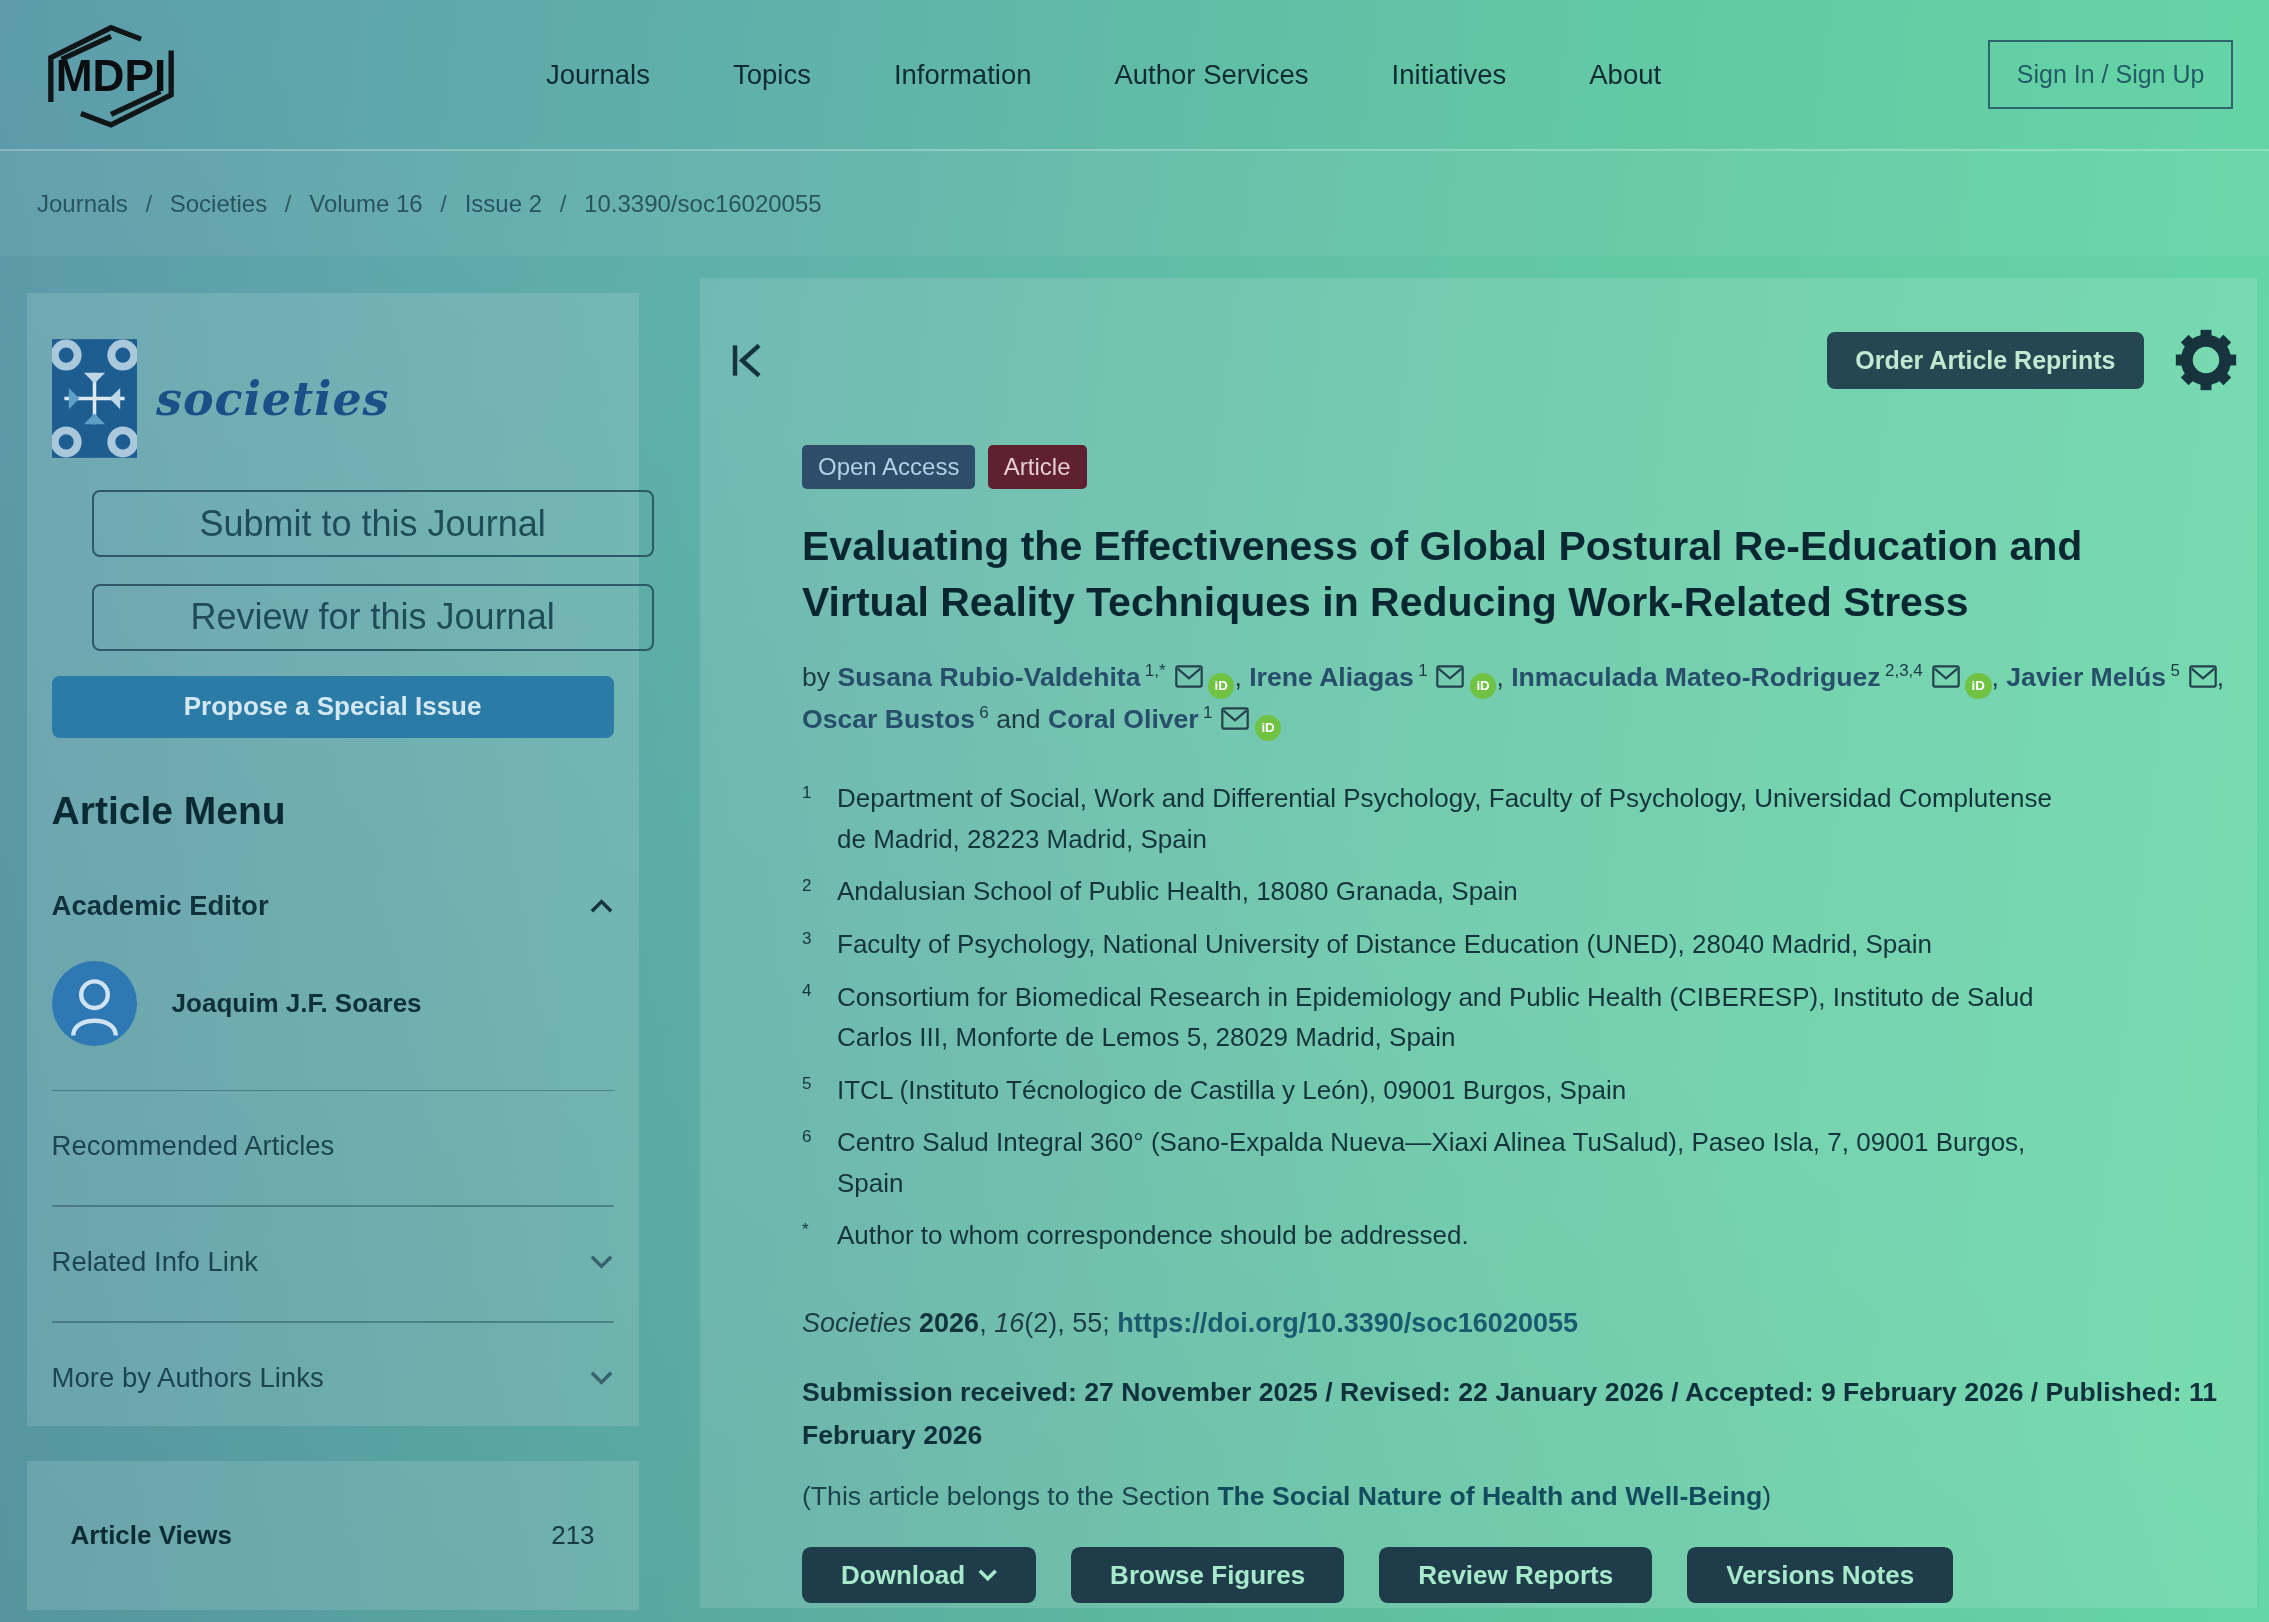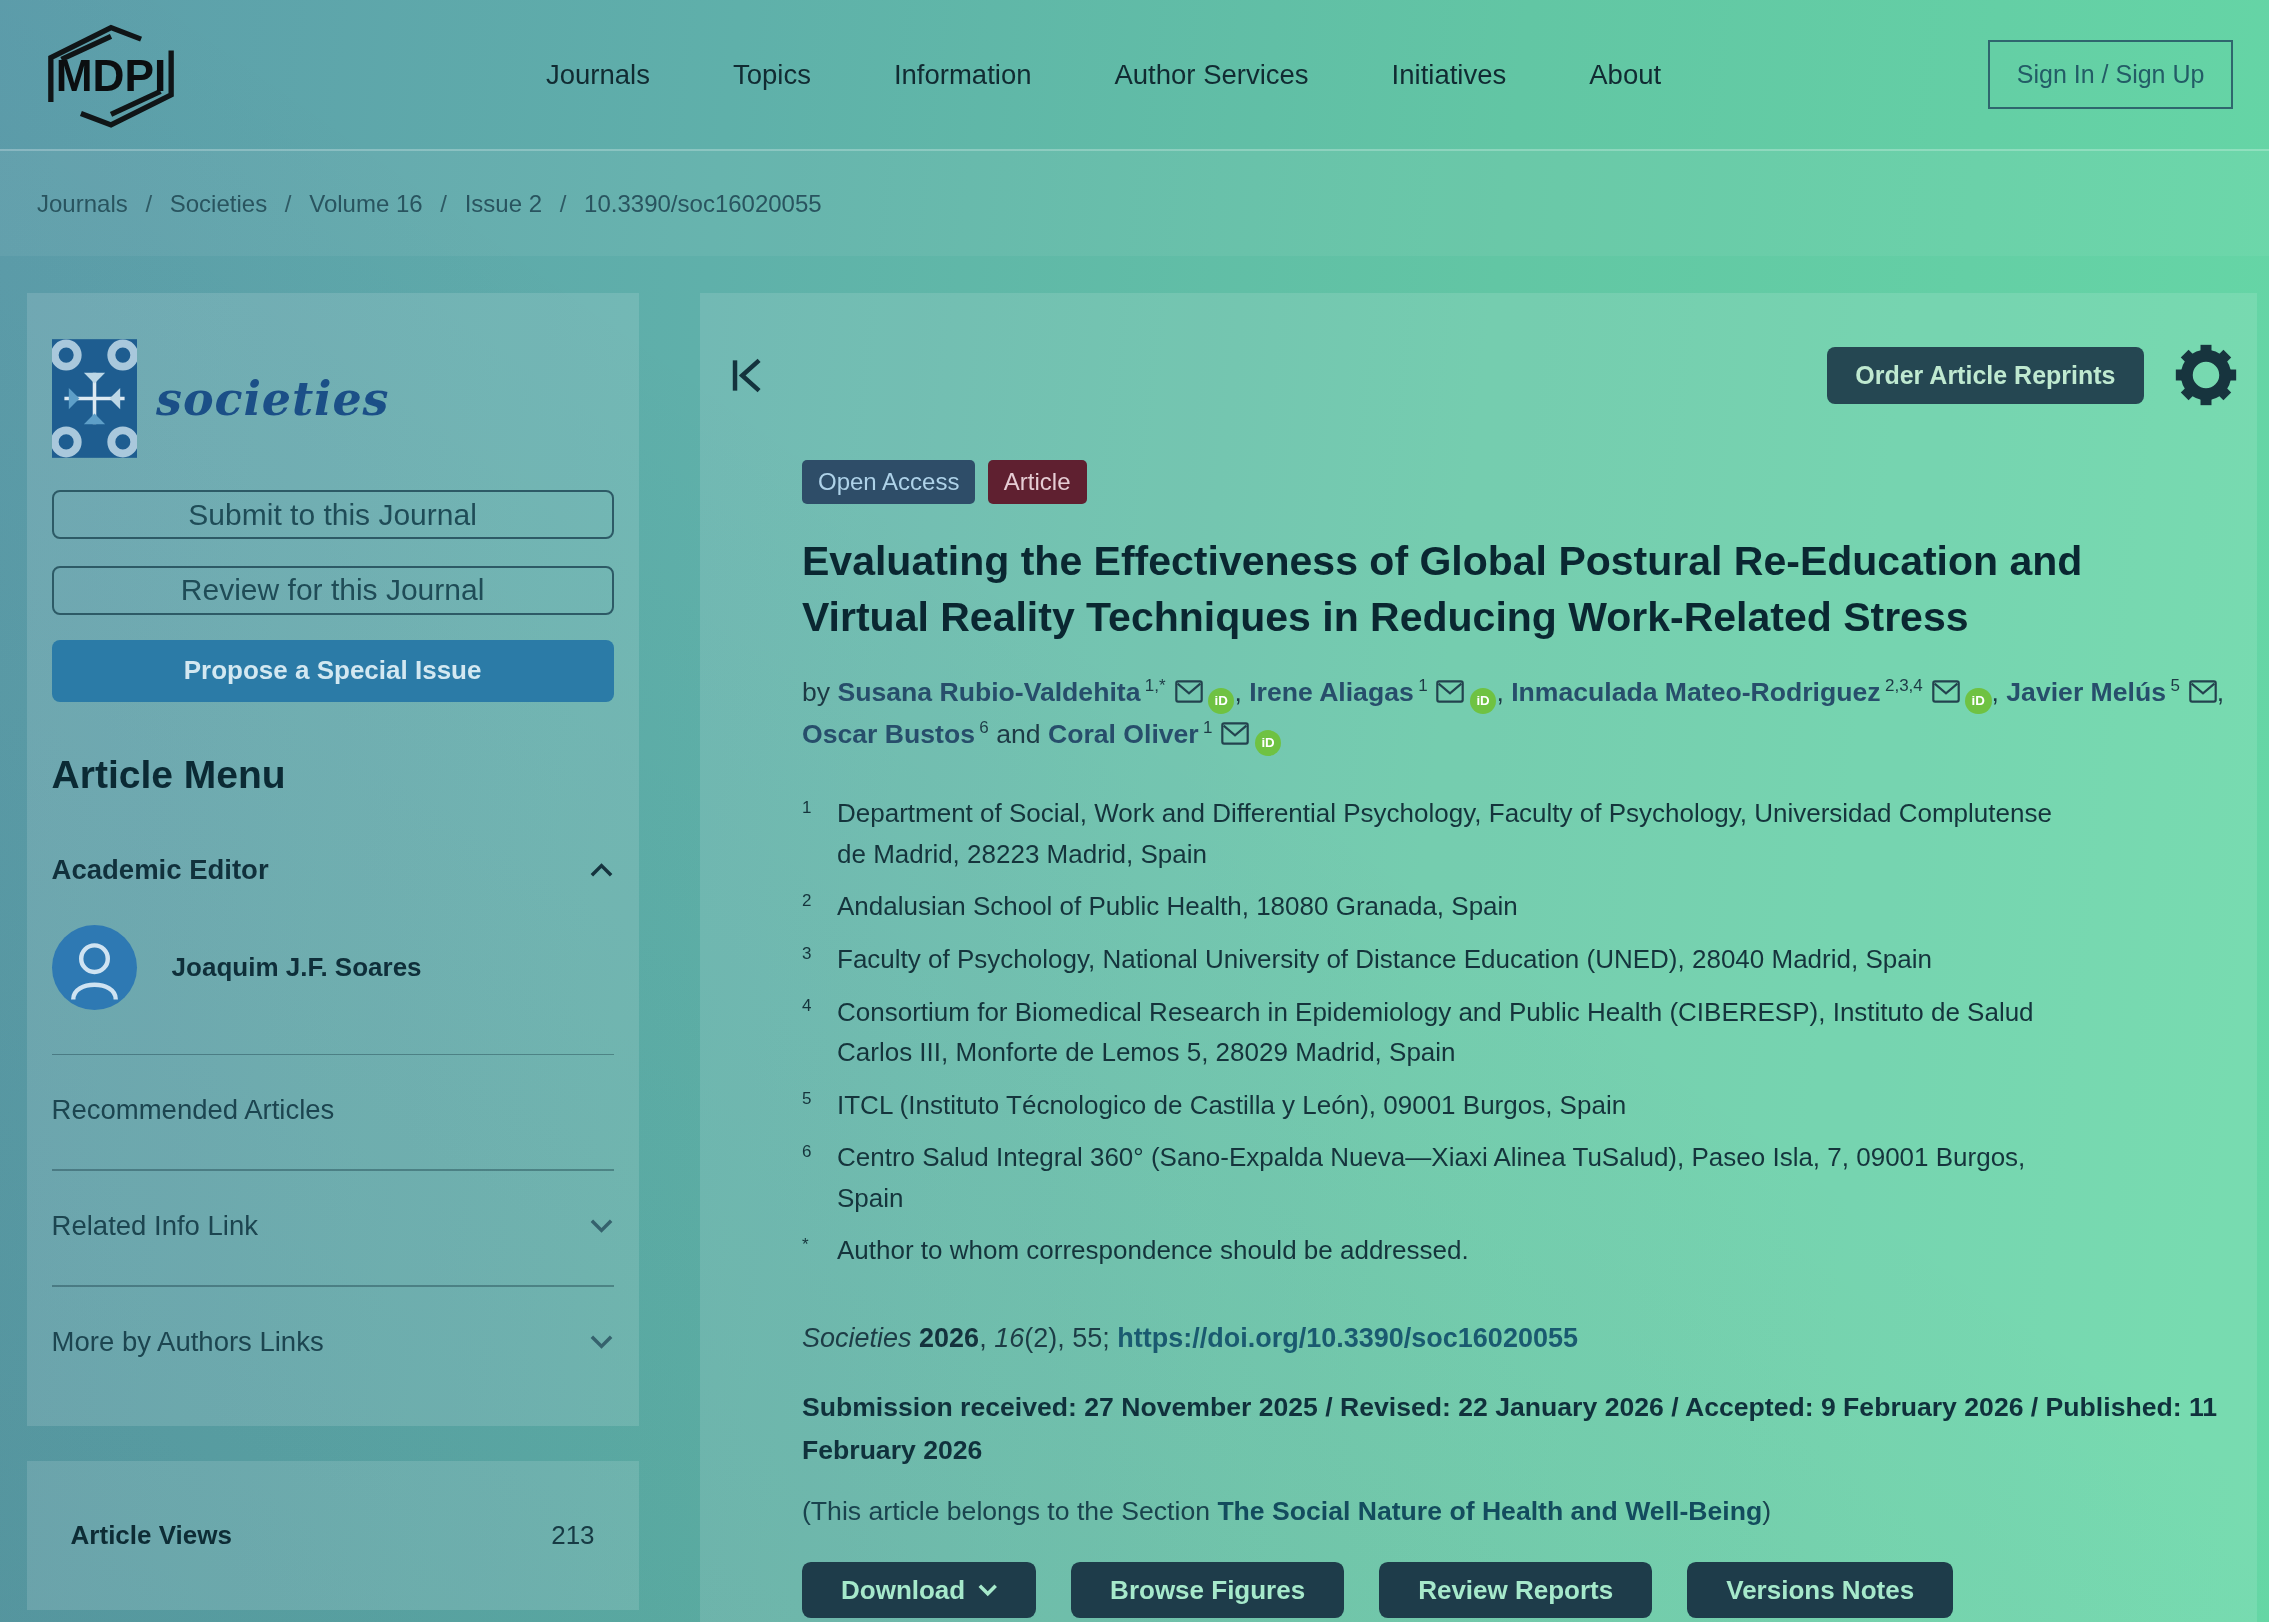--- a/index.html
+++ b/index.html
@@ -46,23 +46,23 @@
     background:rgba(255,255,255,0.13);
     padding:0 25px;
   }
   .jlogo-row{ margin-top:46px; display:flex; align-items:center; gap:19.5px; cursor:pointer; }
   .jname{
     font-family:"DejaVu Serif", serif; font-style:italic; font-weight:700;
     font-size:46px; color:#1b4f87; letter-spacing:0.9px;
   }
   .outline-btn{
     display:flex; align-items:center; justify-content:center;
-    width:100%; height:49px; margin-top:26.6px;
-    font-family:inherit; font-size:30px; color:#1f4c57;
-    background:transparent; border:2.7px solid #2d5a66; border-radius:8px; cursor:pointer;
+    width:100%; height:67px; margin-top:26.6px;
+    font-family:inherit; font-size:36px; color:#1f4c57;
+    background:transparent; border:2.7px solid #2d5a66; border-radius:8px; cursor:pointer;margin-left:40px;
   }
   .outline-btn.first{ margin-top:32px; }
   .fill-btn{
     display:flex; align-items:center; justify-content:center;
     width:100%; height:62px; margin-top:25px;
     font-family:inherit; font-size:26px; font-weight:700; color:#d3e8f1;
     background:#2b7ba7; border:none; border-radius:8px; cursor:pointer;
   }
   .menu-title{ margin-top:51px; font-size:39px; font-weight:700; color:#0b2a34; }
   .ae-row{
@@ -86,21 +86,21 @@
   
   .views-panel{
     position:absolute; top:1461px; left:26.6px; width:612px; height:149px;
     background:rgba(255,255,255,0.13);
     display:flex; align-items:center; justify-content:space-between; padding:0 44px;
   }
   .views-label{ font-size:26px; font-weight:700; color:#0d2c35; }
   .views-value{ font-size:26px; color:#173a44; }
   
   .content{
-    position:absolute; top:293px; left:700px; width:1557px; height:1330px;
+    position:absolute; top:278px; left:700px; width:1557px; height:1330px;
     background:rgba(255,255,255,0.12); overflow:hidden;
   }
   .main-top{ display:flex; align-items:center; padding:50px 19.5px 0 26.6px; }
   .back{ cursor:pointer; display:inline-flex; }
   .spacer{ flex:1; }
   .reprints{
     height:57px; padding:0 28px; margin-right:30px;
     font-family:inherit; font-size:25px; font-weight:700; color:#bfe9d0;
     background:#254752; border:none; border-radius:8px; cursor:pointer; white-space:nowrap;
   }

